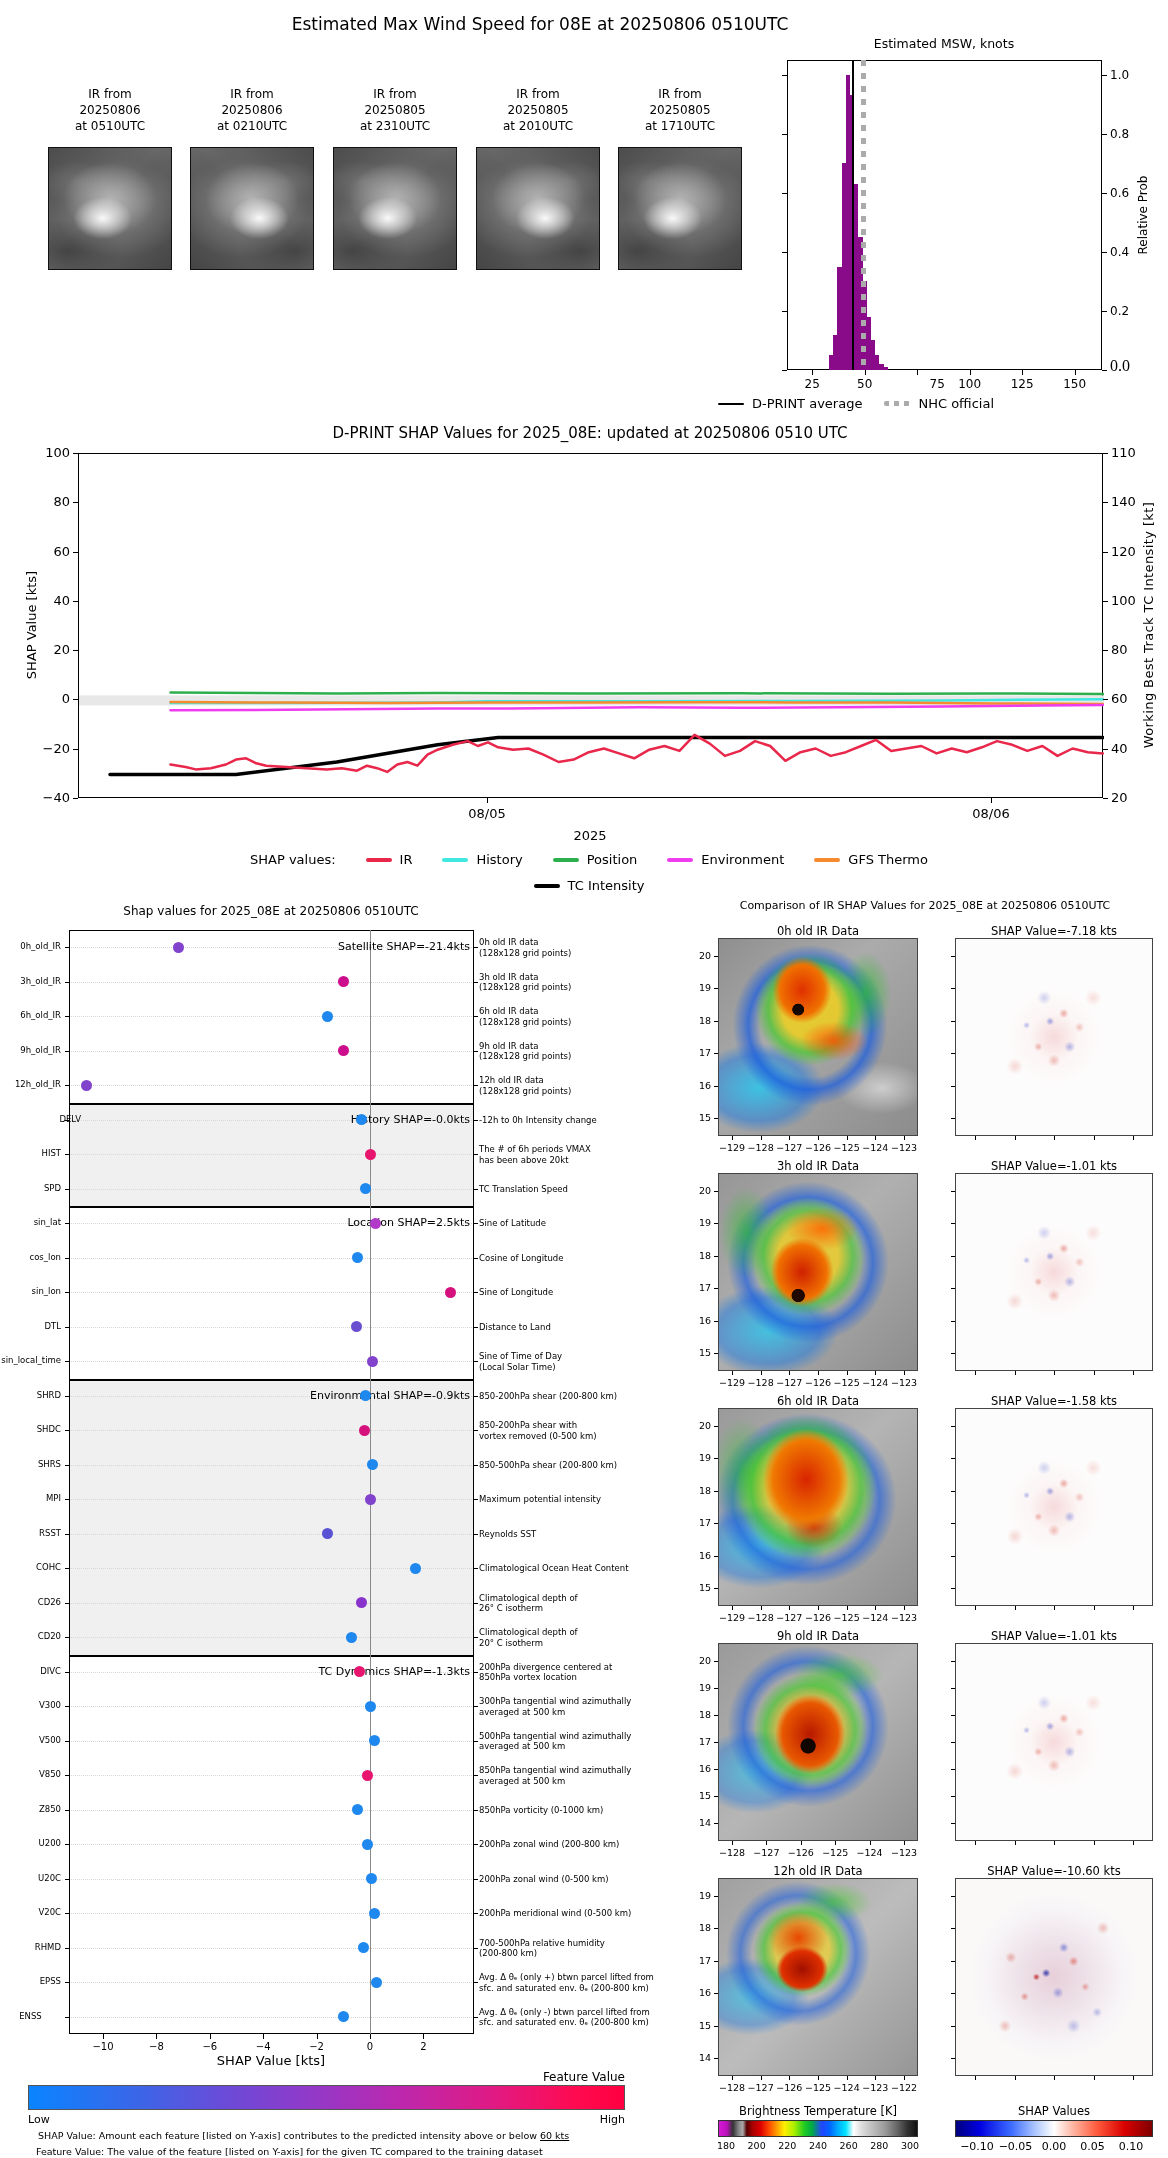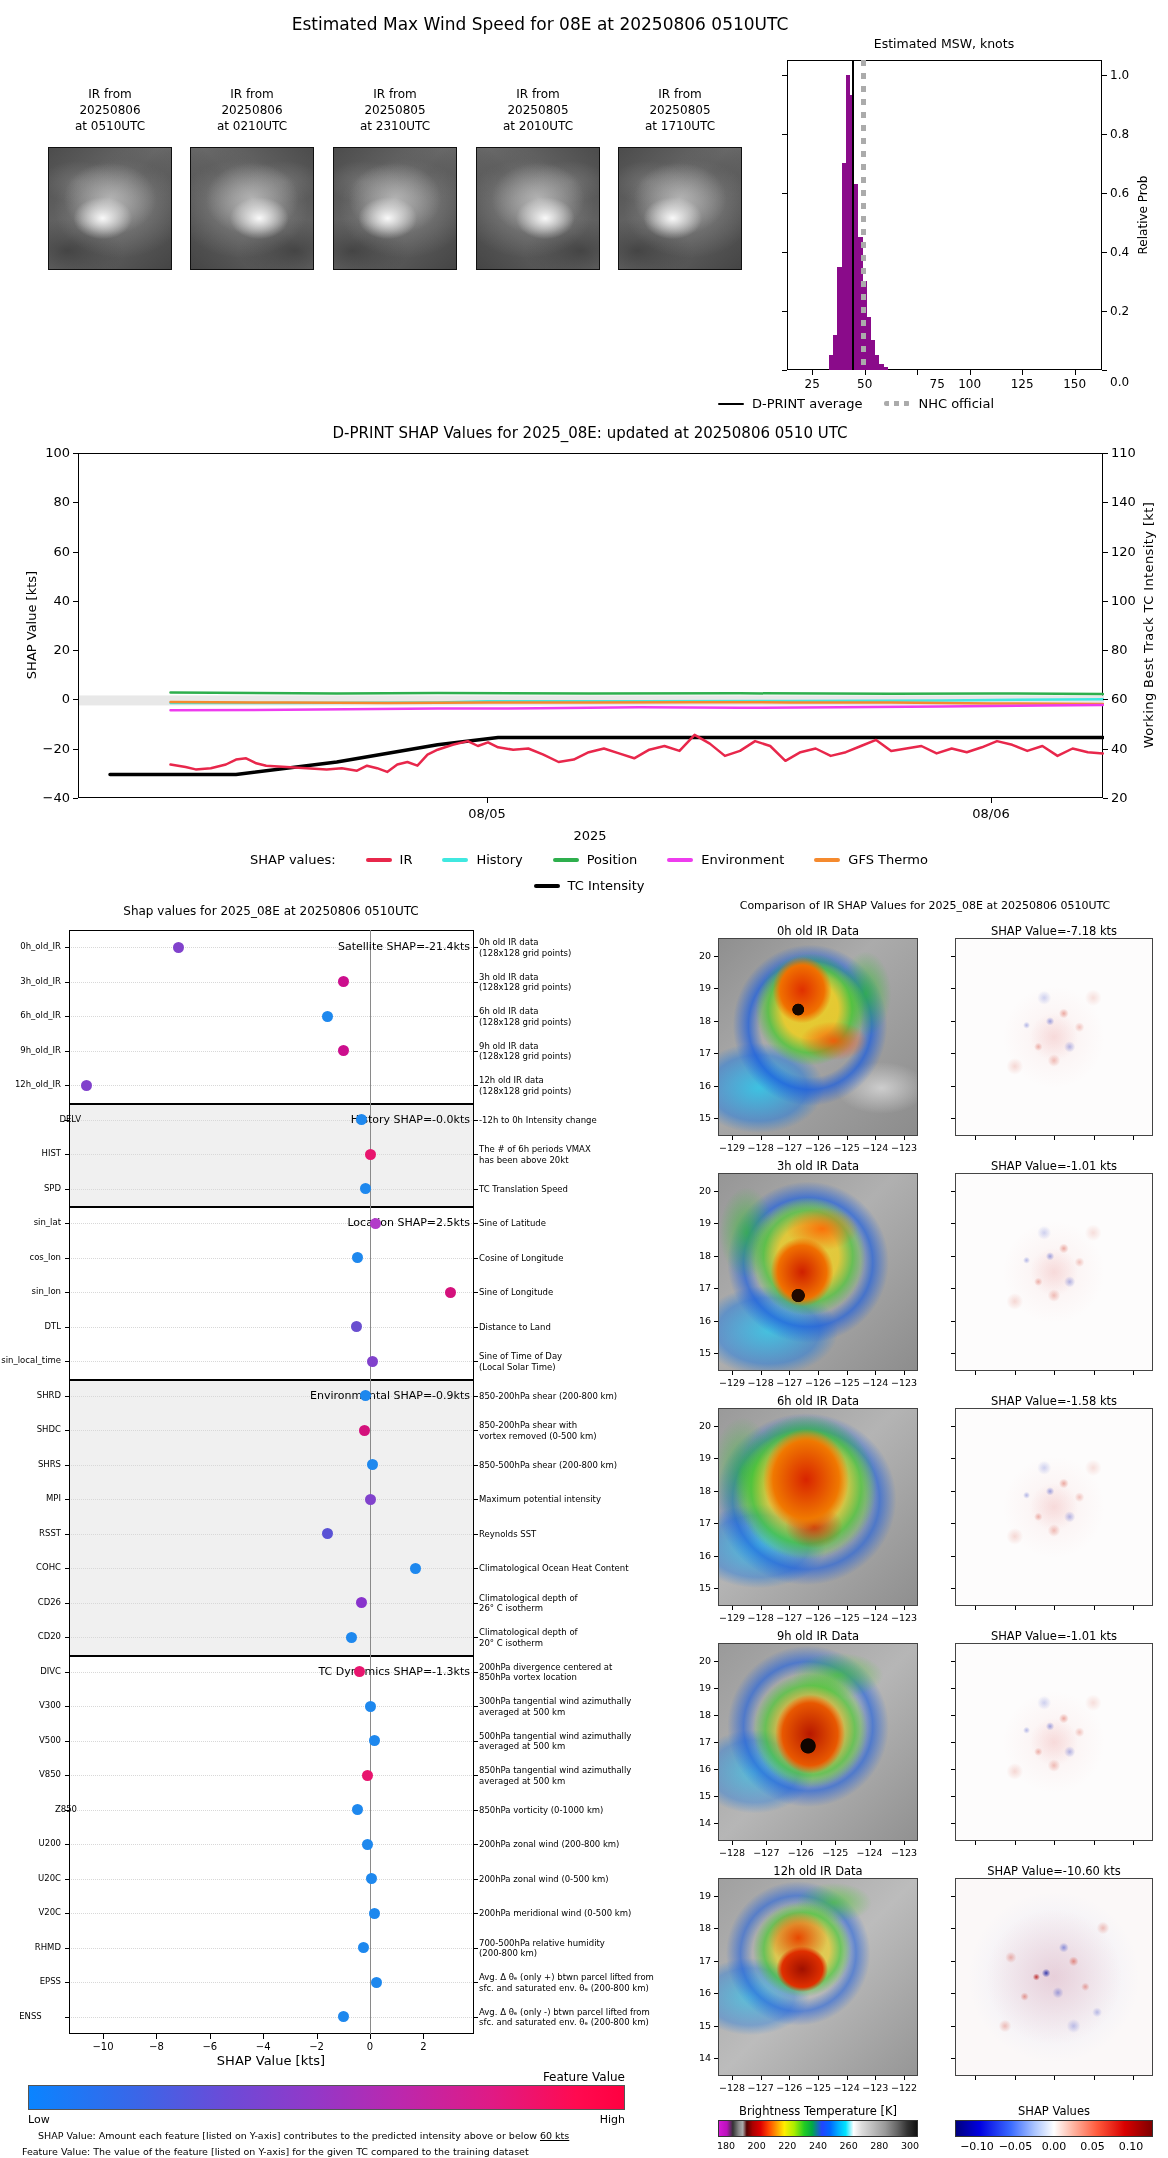--- a/index.html
+++ b/index.html
@@ -129,21 +129,21 @@
       <div class="abs" style="left: 862.6px; top: 281.429px; width: 4.2px; height: 88.5714px; background: rgb(138, 11, 138);"></div>
       <div class="abs" style="left: 866.8px; top: 316.857px; width: 4.2px; height: 53.1429px; background: rgb(138, 11, 138);"></div>
       <div class="abs" style="left: 871px; top: 340.476px; width: 4.2px; height: 29.5238px; background: rgb(138, 11, 138);"></div>
       <div class="abs" style="left: 875.2px; top: 355.238px; width: 4.2px; height: 14.7619px; background: rgb(138, 11, 138);"></div>
       <div class="abs" style="left: 879.4px; top: 364.095px; width: 4.2px; height: 5.90476px; background: rgb(138, 11, 138);"></div>
       <div class="abs" style="left: 883.6px; top: 367.048px; width: 4.2px; height: 2.95238px; background: rgb(138, 11, 138);"></div>
       <div class="abs" style="left: 852.1px; top: 60px; width: 1.6px; height: 310px; background: rgb(0, 0, 0);"></div>
       <div class="abs" style="left: 860.5px; top: 60px; width: 5px; height: 310px; background-image: repeating-linear-gradient(rgb(171, 171, 171) 0px, rgb(171, 171, 171) 6px, transparent 6px, transparent 13px);"></div>
       <div class="abs" style="left: 1102px; top: 370px; width: 5px; height: 1px; background: rgb(0, 0, 0);"></div>
       <div class="abs" style="left: 782px; top: 370px; width: 5px; height: 1px; background: rgb(0, 0, 0);"></div>
-      <div class="abs tick-lbl" style="left: 1110px; top: 375px; font-size: 12px;">0.0</div>
+      <div class="abs tick-lbl" style="left: 1110px; top: 357px; font-size: 16px; font-family: Liberation Serif, serif;">0.0</div>
       <div class="abs" style="left: 1102px; top: 310.952px; width: 5px; height: 1px; background: rgb(0, 0, 0);"></div>
       <div class="abs" style="left: 782px; top: 310.952px; width: 5px; height: 1px; background: rgb(0, 0, 0);"></div>
       <div class="abs tick-lbl" style="left: 1110px; top: 303.952px; font-size: 12px;">0.2</div>
       <div class="abs" style="left: 1102px; top: 251.905px; width: 5px; height: 1px; background: rgb(0, 0, 0);"></div>
       <div class="abs" style="left: 782px; top: 251.905px; width: 5px; height: 1px; background: rgb(0, 0, 0);"></div>
       <div class="abs tick-lbl" style="left: 1110px; top: 244.905px; font-size: 12px;">0.4</div>
       <div class="abs" style="left: 1102px; top: 192.857px; width: 5px; height: 1px; background: rgb(0, 0, 0);"></div>
       <div class="abs" style="left: 782px; top: 192.857px; width: 5px; height: 1px; background: rgb(0, 0, 0);"></div>
       <div class="abs tick-lbl" style="left: 1110px; top: 185.857px; font-size: 12px;">0.6</div>
       <div class="abs" style="left: 1102px; top: 133.81px; width: 5px; height: 1px; background: rgb(0, 0, 0);"></div>
@@ -483,21 +483,21 @@
       <div class="abs" style="left: 65px; top: 1775.25px; width: 4px; height: 1px; background: rgb(0, 0, 0);"></div>
       <div class="abs fp-lbl" style="left: 0px; top: 1769.25px; width: 61px;">V850</div>
       <div class="dot" style="left: 361.83px; top: 1769.75px; background: rgb(232, 21, 110);"></div>
       <div class="abs" style="left: 474px; top: 1775.25px; width: 4px; height: 1px; background: rgb(0, 0, 0);"></div>
       <div class="abs fp-desc" style="left: 479px; top: 1765.25px; width: 190px;">
         <div>850hPa tangential wind azimuthally</div>
         <div>averaged at 500 km</div>
       </div>
       <div class="abs" style="left: 71px; top: 1809.75px; width: 401px; height: 0px; border-top: 1px dotted rgb(216, 216, 216);"></div>
       <div class="abs" style="left: 65px; top: 1809.75px; width: 4px; height: 1px; background: rgb(0, 0, 0);"></div>
-      <div class="abs fp-lbl" style="left: 0px; top: 1803.75px; width: 61px; padding-left: 16px;">Z850</div>
+      <div class="abs fp-lbl" style="left: 0px; top: 1803.75px; width: 61px;">Z850</div>
       <div class="dot" style="left: 352.485px; top: 1804.25px; background: rgb(30, 136, 238);"></div>
       <div class="abs" style="left: 474px; top: 1809.75px; width: 4px; height: 1px; background: rgb(0, 0, 0);"></div>
       <div class="abs fp-desc" style="left: 479px; top: 1804.75px; width: 190px;">
         <div>850hPa vorticity (0-1000 km)</div>
       </div>
       <div class="abs" style="left: 71px; top: 1844.25px; width: 401px; height: 0px; border-top: 1px dotted rgb(216, 216, 216);"></div>
       <div class="abs" style="left: 65px; top: 1844.25px; width: 4px; height: 1px; background: rgb(0, 0, 0);"></div>
       <div class="abs fp-lbl" style="left: 0px; top: 1838.25px; width: 61px;">U200</div>
       <div class="dot" style="left: 361.83px; top: 1838.75px; background: rgb(30, 136, 238);"></div>
       <div class="abs" style="left: 474px; top: 1844.25px; width: 4px; height: 1px; background: rgb(0, 0, 0);"></div>
@@ -561,21 +561,21 @@
       <div class="abs" style="left: 355px; top: 2041px; width: 30px; text-align: center; font-size: 10px;">0</div>
       <div class="abs" style="left: 423.4px; top: 2034px; width: 1px; height: 5px; background: rgb(0, 0, 0);"></div>
       <div class="abs" style="left: 408.4px; top: 2041px; width: 30px; text-align: center; font-size: 10px;">2</div>
     </div>
   <div class="abs ctr" style="left:171px;top:2053px;width:200px;font-size:13px;">SHAP Value [kts]</div>
   <div class="abs" style="left:425px;top:2070px;width:200px;text-align:right;font-size:12px;">Feature Value</div>
   <div class="abs cb-feat" style="left:28px;top:2085px;width:597px;height:25px;border:1px solid #555;box-sizing:border-box;"></div>
   <div class="abs" style="left:28px;top:2113px;font-size:11px;">Low</div>
   <div class="abs" style="left:525px;top:2113px;width:100px;text-align:right;font-size:11px;">High</div>
   <div class="abs fn" style="left:38px;top:2130px;"><span>SHAP Value: Amount each feature [listed on Y-axis] contributes to the predicted intensity above or below </span><span style="text-decoration:underline;">60 kts</span></div>
-  <div class="abs fn" style="left:22px;top:2146px;">Feature Value: The value of the feature [listed on Y-axis] for the given TC compared to the training dataset</div>
+  <div class="abs fn" style="left:36px;top:2146px;">Feature Value: The value of the feature [listed on Y-axis] for the given TC compared to the training dataset</div>
 
   <div class="abs ctr" style="left:685px;top:899px;width:480px;font-size:11px;">Comparison of IR SHAP Values for 2025_08E at 20250806 0510UTC</div>
   <div id="cmp-dyn">
       <div class="abs cmp-title" style="left: 718px; top: 924px; width: 200px;">0h old IR Data</div>
       <div class="abs cmp-title" style="left: 955px; top: 924px; width: 198px;">SHAP Value=-7.18 kts</div>
       <div class="abs map ir1" style="left: 718px; top: 938px; width: 200px; height: 198px;"></div>
       <div class="abs map shapmap" style="left: 955px; top: 938px; width: 198px; height: 198px;"></div>
       <div class="abs" style="left: 714px; top: 956px; width: 4px; height: 1px; background: rgb(0, 0, 0);"></div>
       <div class="abs" style="left: 688px; top: 950px; width: 23px; text-align: right; font-size: 9.5px;">20</div>
       <div class="abs" style="left: 951px; top: 956px; width: 4px; height: 1px; background: rgb(0, 0, 0);"></div>

